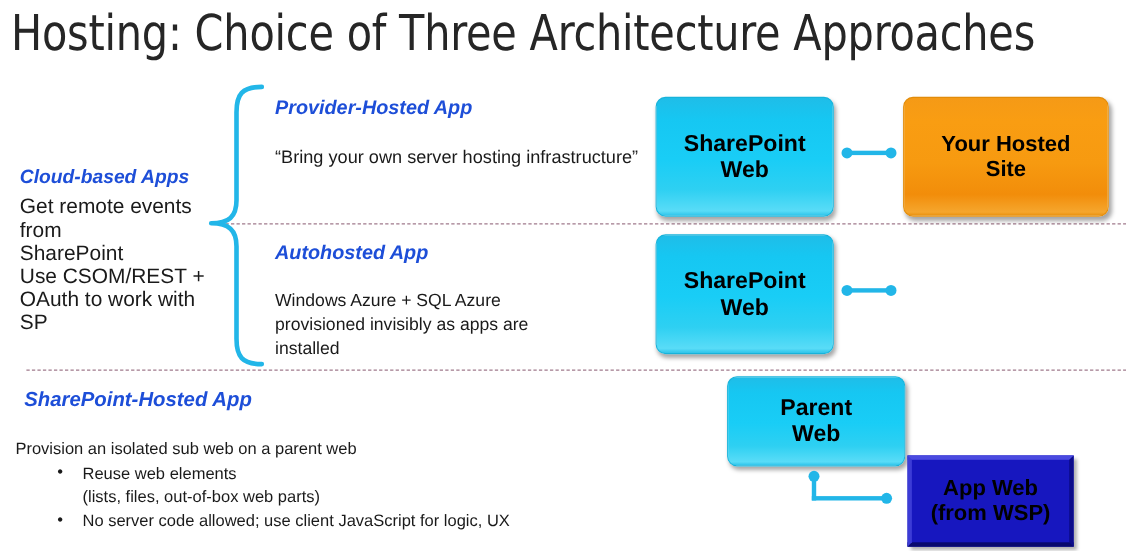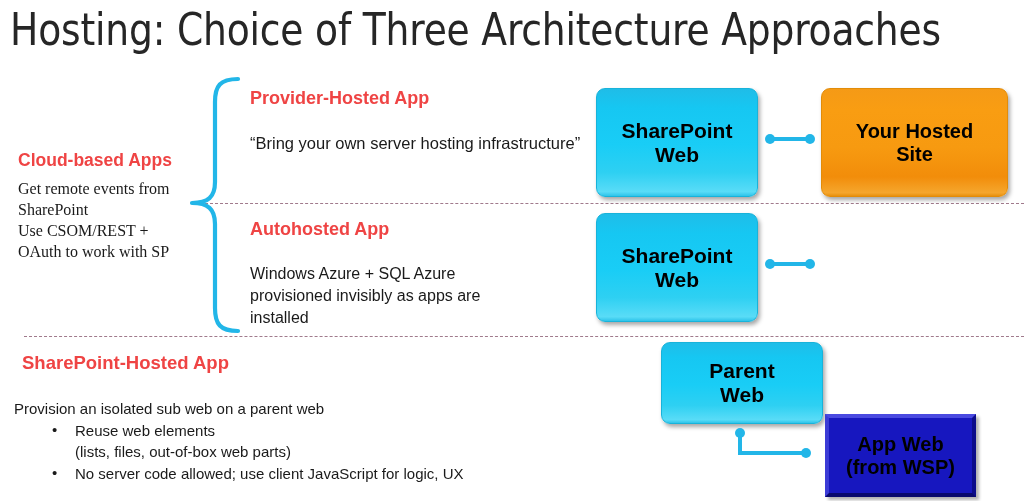--- a/index.html
+++ b/index.html
@@ -34,43 +34,43 @@
     white-space: nowrap;
     transform: scaleX(0.93);
     transform-origin: left center;
   }
 
   
   .hd {
     position: absolute;
     font-family: "Liberation Sans", sans-serif;
     font-weight: bold;
-    color: #ef4444;
+    color: #1d4ed8;
     white-space: nowrap;
+    font-style: italic;
   }
   .bd {
     position: absolute;
     font-family: "Liberation Sans", sans-serif;
     font-weight: normal;
     color: #1a1a1a;
   }
 
   
   .cloud-head {
     left: 18px;
     top: 150px;
     font-size: 17.5px;
   }
   .cloud-body {
     left: 18px;
     top: 178px;
     width: 185px;
-    font-size: 16px;
+    font-size: 19px;
     line-height: 21px;
-    font-family: Liberation Serif, serif;
   }
 
   
   .prov-head {
     left: 250px;
     top: 88px;
     font-size: 18px;
   }
   .prov-body {
     left: 250px;

